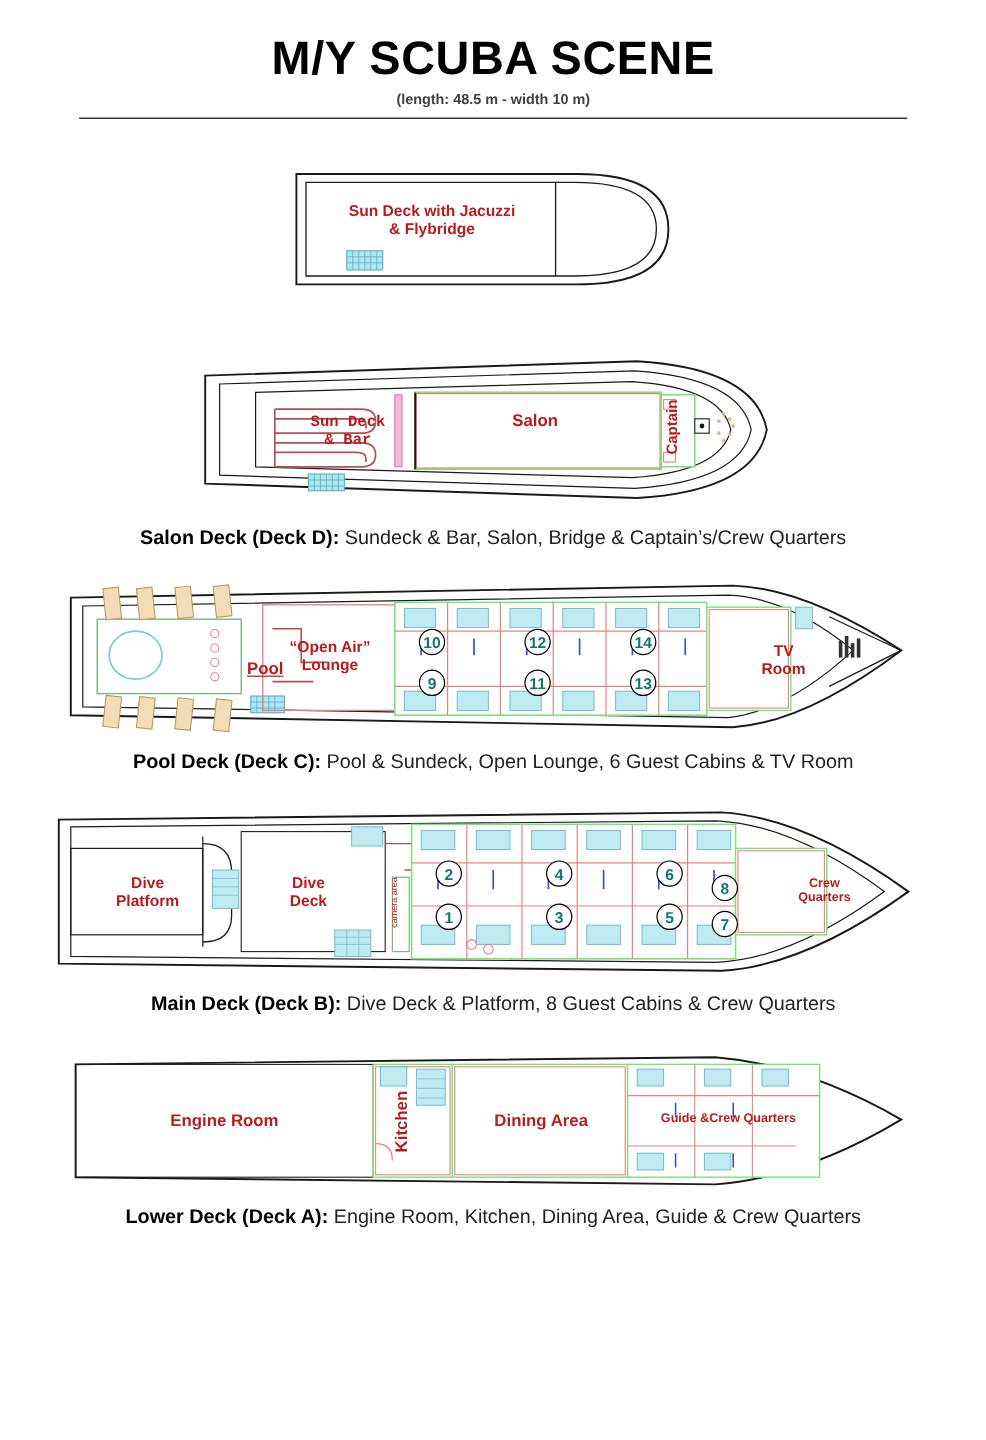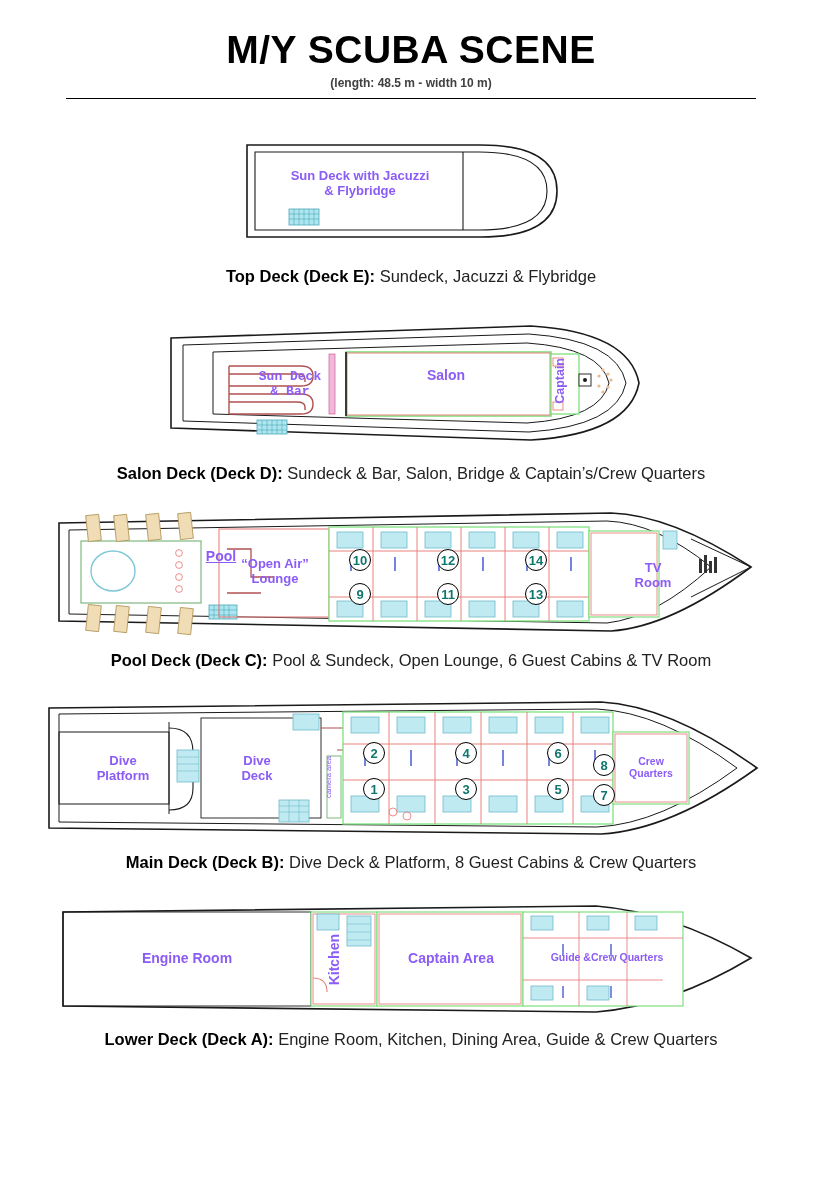--- a/index.html
+++ b/index.html
@@ -49,21 +49,21 @@
   .deck-caption b { font-weight: bold; color: #000; }
 
   .plan { position: relative; margin: 0 auto; }
 
   
   .hull-svg { display: block; }
 
   .lbl {
     position: absolute;
     font-weight: bold;
-    color: #8b5cf6;
+    color: #b91c1c;
     text-align: center;
     line-height: 1.12;
     pointer-events: none;
   }
 
   
   .cabin-num {
     position: absolute;
     width: 22px; height: 22px;
     border: 1.3px solid #000;
@@ -102,23 +102,20 @@
           <line x1="63" y1="88" x2="63" y2="104"></line>
             <line x1="68" y1="88" x2="68" y2="104"></line>
           <line x1="73" y1="88" x2="73" y2="104"></line>
           <line x1="48" y1="93" x2="78" y2="93"></line>
             <line x1="48" y1="98" x2="78" y2="98"></line>
         </g>
       </svg>
       <div class="lbl" style="left:24px;top:48px;width:190px;font-size:13px;white-space:pre-line;">Sun Deck with Jacuzzi
 &amp; Flybridge</div>
     </div>
-    <div class="deck-caption">
-      <b>Top Deck (Deck E):</b><span> Sundeck, Jacuzzi &amp; Flybridge</span>
-    </div>
   </div>
 
   <div class="deck-block" style="margin-top:22px;">
     <div class="plan" style="width:500px;height:150px;">
       <svg class="hull-svg" width="500" height="150" viewBox="0 0 500 150">
         <path d="M10,30 L370,18 Q468,24 478,75 Q468,126 370,132 L10,120 Z" fill="#ffffff" stroke="#1a1a1a" stroke-width="1.6"></path>
         <path d="M22,37 L368,26 Q456,32 465,75 Q456,118 368,124 L22,113 Z" fill="#ffffff" stroke="#1a1a1a" stroke-width="1.0"></path>
         <path d="M52,44 L366,35 Q440,40 448,75 Q440,110 366,115 L52,106 Z" fill="#ffffff" stroke="#1a1a1a" stroke-width="1.0"></path>
 
         <rect x="185" y="44" width="205" height="64" fill="#ffffff" stroke="#7fe07f" stroke-width="1.6"></rect>
@@ -245,21 +242,21 @@
         <rect x="538" y="26" width="70" height="86" fill="#ffffff" stroke="#7fe07f" stroke-width="1.2"></rect>
         <rect x="540" y="28" width="66" height="82" fill="none" stroke="#e8827f" stroke-width="0.9"></rect>
         <rect x="612" y="26" width="14" height="18" fill="#bfeaf2" stroke="#6fb9c8" stroke-width="0.8"></rect>
         <g fill="#333">
           <rect x="648" y="54" width="3" height="14"></rect>
             <rect x="653" y="50" width="3" height="18"></rect>
           <rect x="658" y="56" width="3" height="12"></rect>
             <rect x="663" y="52" width="3" height="16"></rect>
         </g>
       </svg>
-      <div class="lbl" style="left:125px;top:44px;width:90px;font-size:14px;text-decoration:underline;">Pool</div>
+      <div class="lbl" style="left:125px;top:70px;width:90px;font-size:14px;text-decoration:underline;">Pool</div>
       <div class="lbl" style="left:168px;top:52px;width:112px;font-size:13px;white-space:pre-line;">“Open Air”
 Lounge</div>
       <div class="lbl" style="left:568px;top:56px;width:68px;font-size:13px;white-space:pre-line;">TV
 Room</div>
 
       <div class="cabin-num" style="left:298px;top:44px;">10</div>
       <div class="cabin-num" style="left:386px;top:44px;">12</div>
       <div class="cabin-num" style="left:474px;top:44px;">14</div>
       <div class="cabin-num" style="left:298px;top:78px;">9</div>
       <div class="cabin-num" style="left:386px;top:78px;">11</div>
@@ -336,21 +333,21 @@
         </g>
 
         <rect x="572" y="40" width="76" height="72" fill="#ffffff" stroke="#7fe07f" stroke-width="1.2"></rect>
         <rect x="574" y="42" width="72" height="68" fill="none" stroke="#e8827f" stroke-width="0.9"></rect>
       </svg>
       <div class="lbl" style="left:40px;top:62px;width:84px;font-size:13px;white-space:pre-line;">Dive
 Platform</div>
       <div class="lbl" style="left:168px;top:62px;width:96px;font-size:13px;white-space:pre-line;">Dive
 Deck</div>
       <div class="lbl vlabel" style="left:284px;top:64px;width:16px;font-size:7.5px;font-weight:normal;">camera area</div>
-      <div class="lbl" style="left:564px;top:64px;width:92px;font-size:10.5px;white-space:pre-line;">Crew
+      <div class="lbl" style="left:600px;top:64px;width:92px;font-size:10.5px;white-space:pre-line;">Crew
 Quarters</div>
 
       <div class="cabin-num" style="left:322px;top:50px;">2</div>
       <div class="cabin-num" style="left:414px;top:50px;">4</div>
       <div class="cabin-num" style="left:506px;top:50px;">6</div>
       <div class="cabin-num" style="left:552px;top:62px;">8</div>
       <div class="cabin-num" style="left:322px;top:86px;">1</div>
       <div class="cabin-num" style="left:414px;top:86px;">3</div>
       <div class="cabin-num" style="left:506px;top:86px;">5</div>
       <div class="cabin-num" style="left:552px;top:92px;">7</div>
@@ -397,21 +394,21 @@
         </g>
         <g stroke="#3b4fd0" stroke-width="1.3">
           <line x1="512" y1="50" x2="512" y2="62"></line>
             <line x1="560" y1="50" x2="560" y2="62"></line>
           <line x1="512" y1="92" x2="512" y2="104"></line>
             <line x1="560" y1="92" x2="560" y2="104"></line>
         </g>
       </svg>
       <div class="lbl" style="left:56px;top:57px;width:160px;font-size:14px;">Engine Room</div>
       <div class="lbl vlabel" style="left:276px;top:40px;width:22px;font-size:14px;">Kitchen</div>
-      <div class="lbl" style="left:330px;top:57px;width:140px;font-size:14px;">Captain Area</div>
+      <div class="lbl" style="left:330px;top:57px;width:140px;font-size:14px;">Dining Area</div>
       <div class="lbl" style="left:466px;top:58px;width:180px;font-size:10.5px;">Guide &amp;Crew Quarters</div>
     </div>
     <div class="deck-caption">
       <b>Lower Deck (Deck A):</b><span> Engine Room, Kitchen, Dining Area, Guide &amp; Crew Quarters</span>
     </div>
   </div>
 
 </div>
 
 </body></html>

